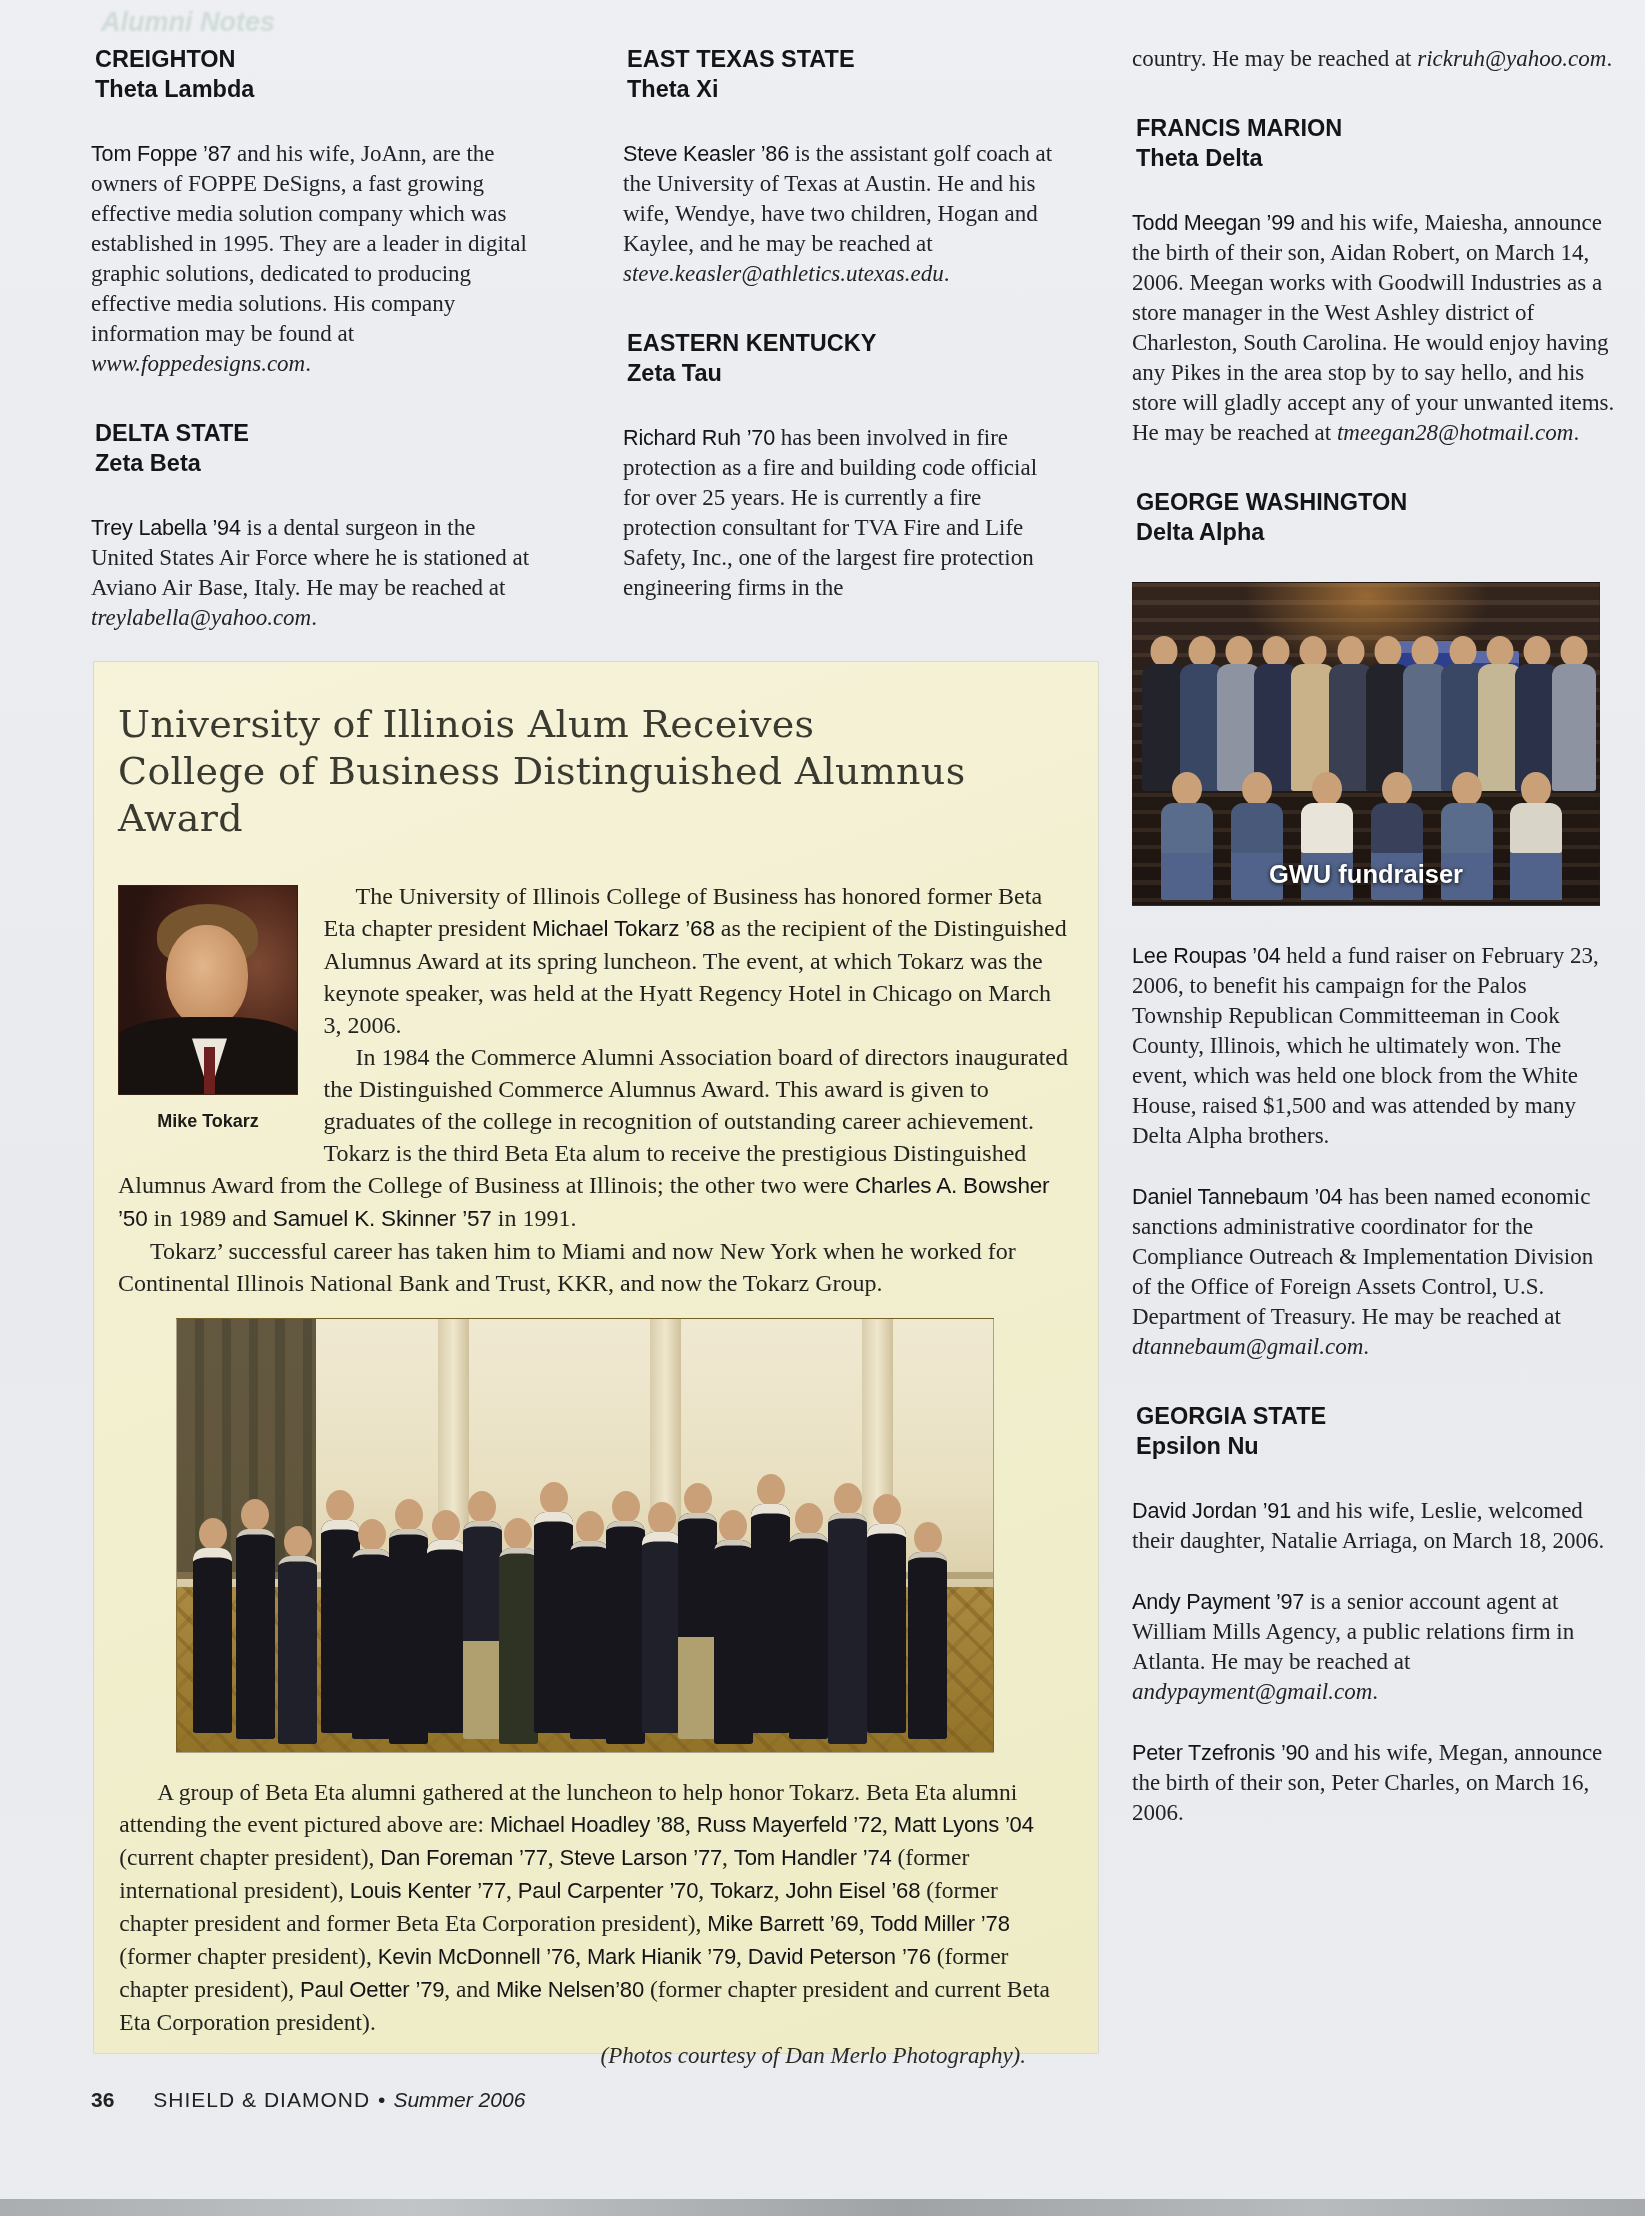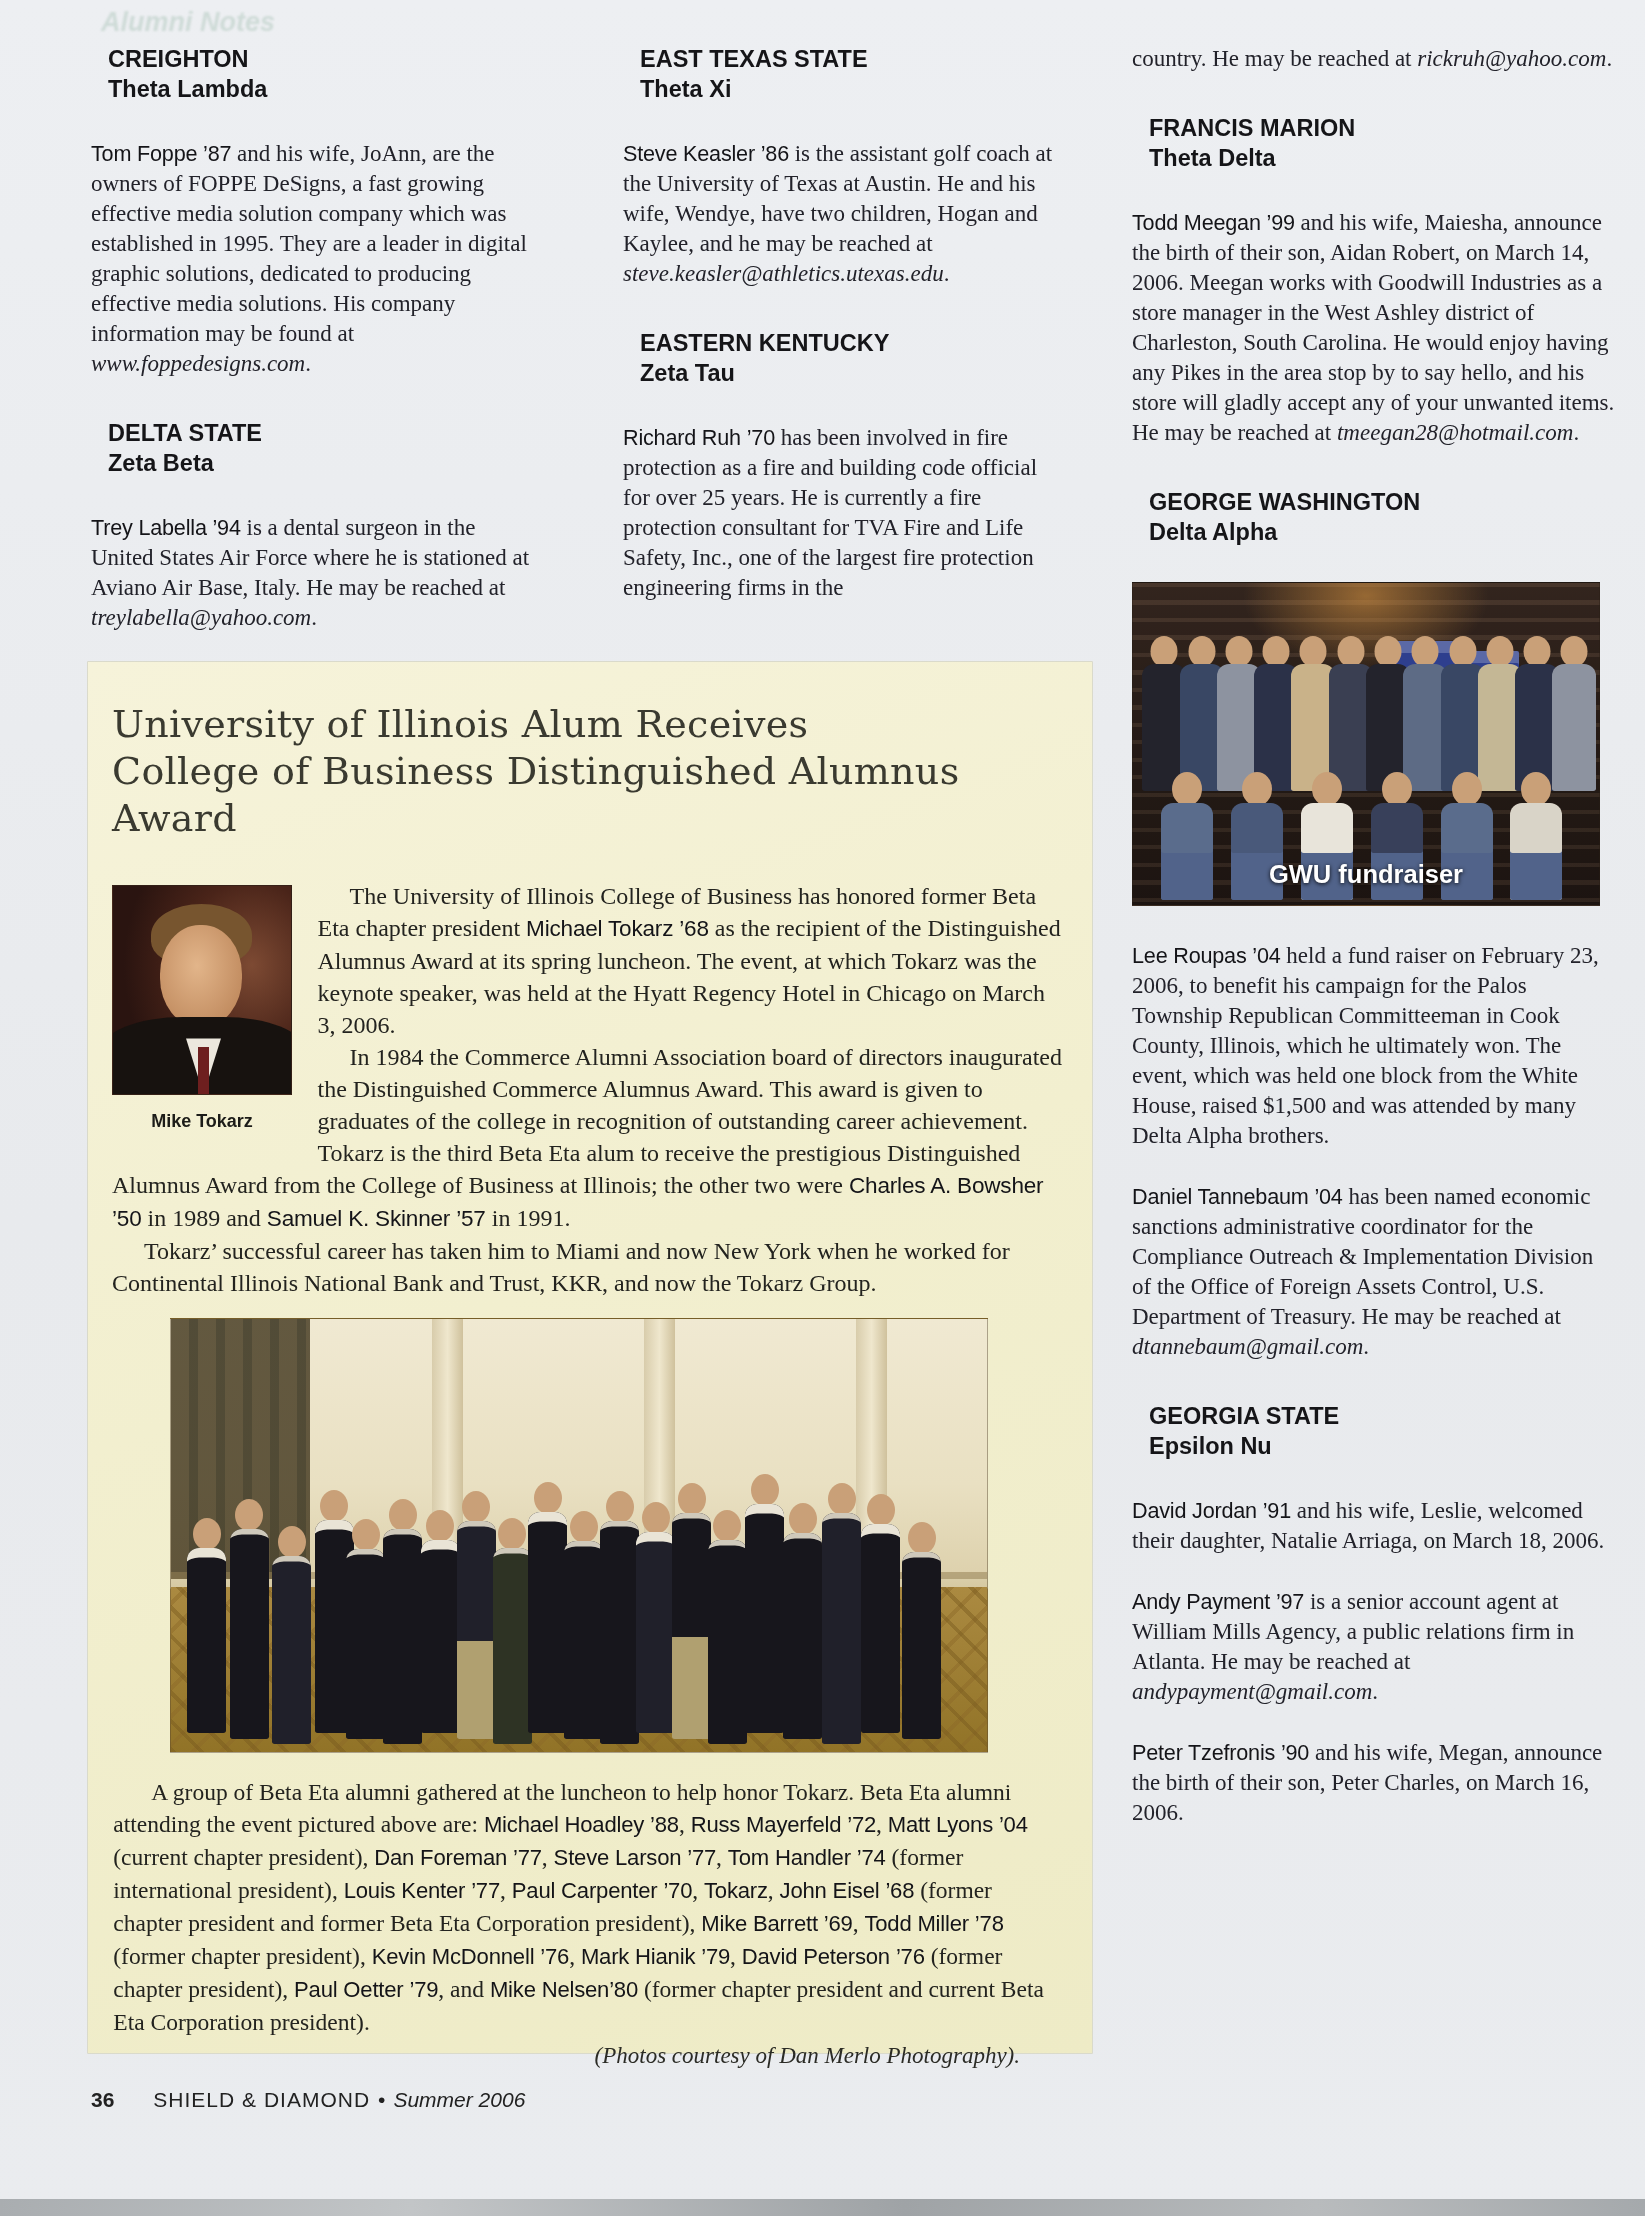--- a/index.html
+++ b/index.html
@@ -8,21 +8,21 @@
         font-family:"Liberation Serif",serif;color:#22222a;}
   .ghost{position:absolute;left:101px;top:6.7px;font-family:"Liberation Sans",sans-serif;
          font-weight:700;font-style:italic;font-size:27px;color:rgba(100,150,125,0.22);
          filter:blur(1px);}
   
   .col{position:absolute;top:44px;}
   .col1{left:91px;width:450px;}
   .col2{left:623px;width:443px;}
   .col3{left:1132px;width:485px;}
   .sec-head{font-family:"Liberation Sans",sans-serif;font-weight:700;font-size:23.5px;
-            line-height:30px;color:#151518;margin:39px 0 35px 17px;}
+            line-height:30px;color:#151518;margin:39px 0 35px 4px;}
   .sec-head.first{margin-top:0;}
   .col p{font-size:23px;line-height:30px;margin:0 0 31px 0;}
   .name-bold{font-family:"Liberation Sans",sans-serif;font-weight:400;font-size:0.94em;
              letter-spacing:-0.2px;color:#141418;}
   .em-italic{font-style:italic;}
   
   .gwu{position:relative;width:468px;height:324px;margin:4px 0 35px 0;
        background:
         radial-gradient(175px 107px at 50% 4%, rgba(233,160,70,0.55), rgba(0,0,0,0) 70%),
         repeating-linear-gradient(180deg, rgba(255,215,160,0.07) 0 4px, rgba(0,0,0,0.12) 4px 17.5px),
@@ -31,21 +31,21 @@
   .poster{position:absolute;width:64px;height:43px;background:#2e3f8e;border-radius:2px;
           box-shadow:inset 0 12px 0 rgba(255,255,255,0.22);}
   .gwu-cap{position:absolute;left:0;right:0;bottom:16px;text-align:center;
            font-family:"Liberation Sans",sans-serif;font-weight:700;font-size:25.5px;color:#ffffff;
            text-shadow:0 1.3px 4px rgba(0,0,0,0.9);}
   .gfig{position:absolute;}
   .ghead{position:absolute;left:50%;transform:translateX(-50%);top:0;border-radius:50%;
          background:#c9a078;}
   .gbody{position:absolute;left:0;right:0;bottom:0;top:23px;border-radius:12px 12px 2.7px 2.7px;}
   
-  .feature{position:absolute;left:88px;top:662px;width:1004px;height:1391px;box-sizing:border-box;
+  .feature{position:absolute;left:94px;top:662px;width:1004px;height:1391px;box-sizing:border-box;
            background:linear-gradient(160deg,#f6f3da 0%,#f2efcf 45%,#eeebc6 100%);
            padding:39px 28px 0 24px;box-shadow:0 0 0 0.7px rgba(190,185,140,0.5);}
   .f-title{font-family:"DejaVu Serif",serif;font-size:38px;line-height:47px;color:#3a3a30;
            letter-spacing:0.3px;margin-bottom:38px;}
   .f-body{font-size:24px;line-height:32px;color:#23231f;}
   .f-body p{margin:0;text-indent:32px;}
   .portrait-wrap{float:left;width:180px;margin:5.4px 25.5px 6.7px 0;}
   .portrait{position:relative;width:180px;height:210px;overflow:hidden;border:1.3px solid rgba(60,45,30,0.45);
             box-sizing:border-box;
             background:radial-gradient(128px 155px at 78% 38%, #7d4a33 0%, #4a2419 55%, #2a1410 100%);}

